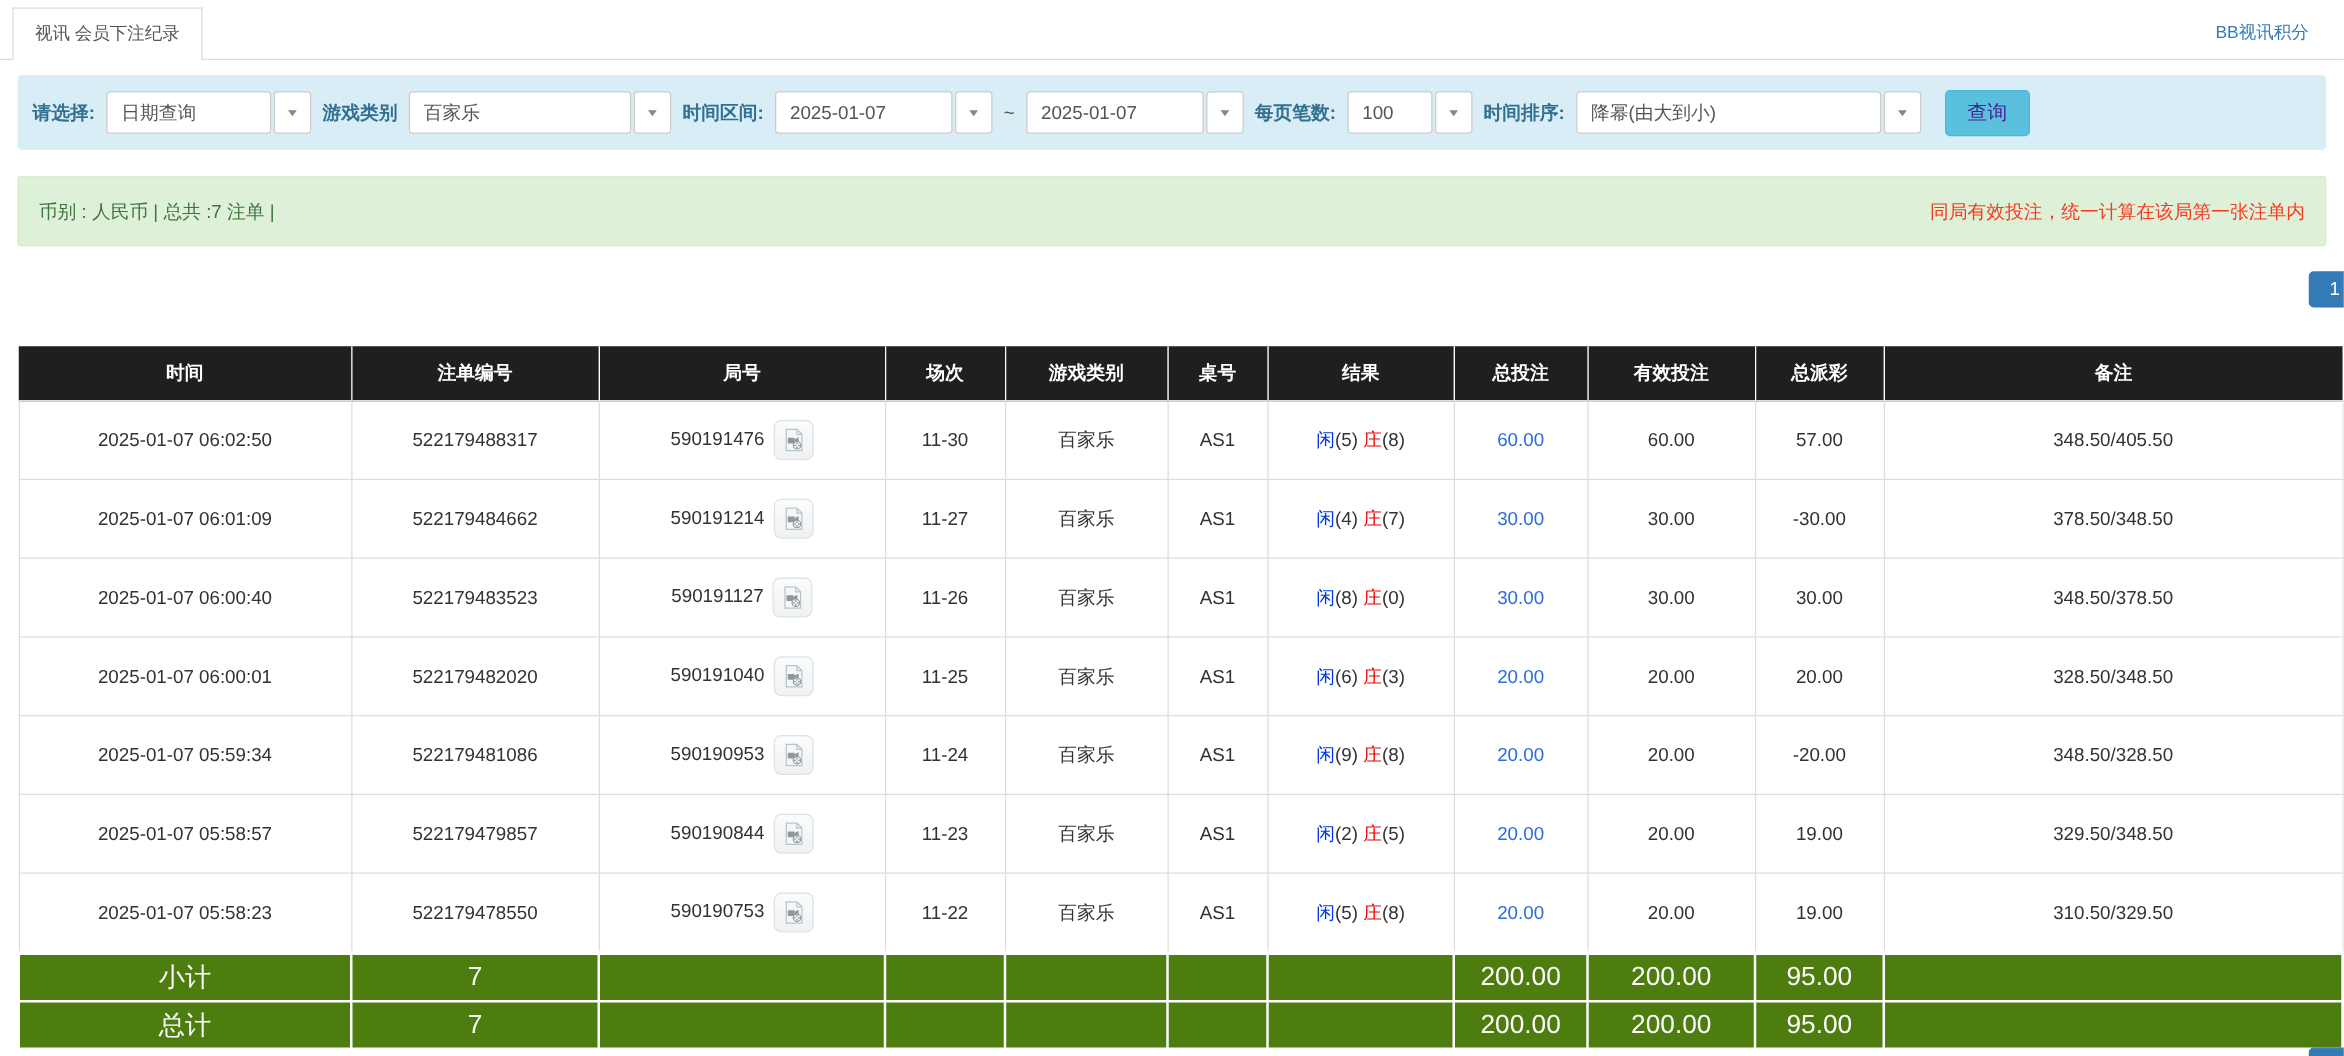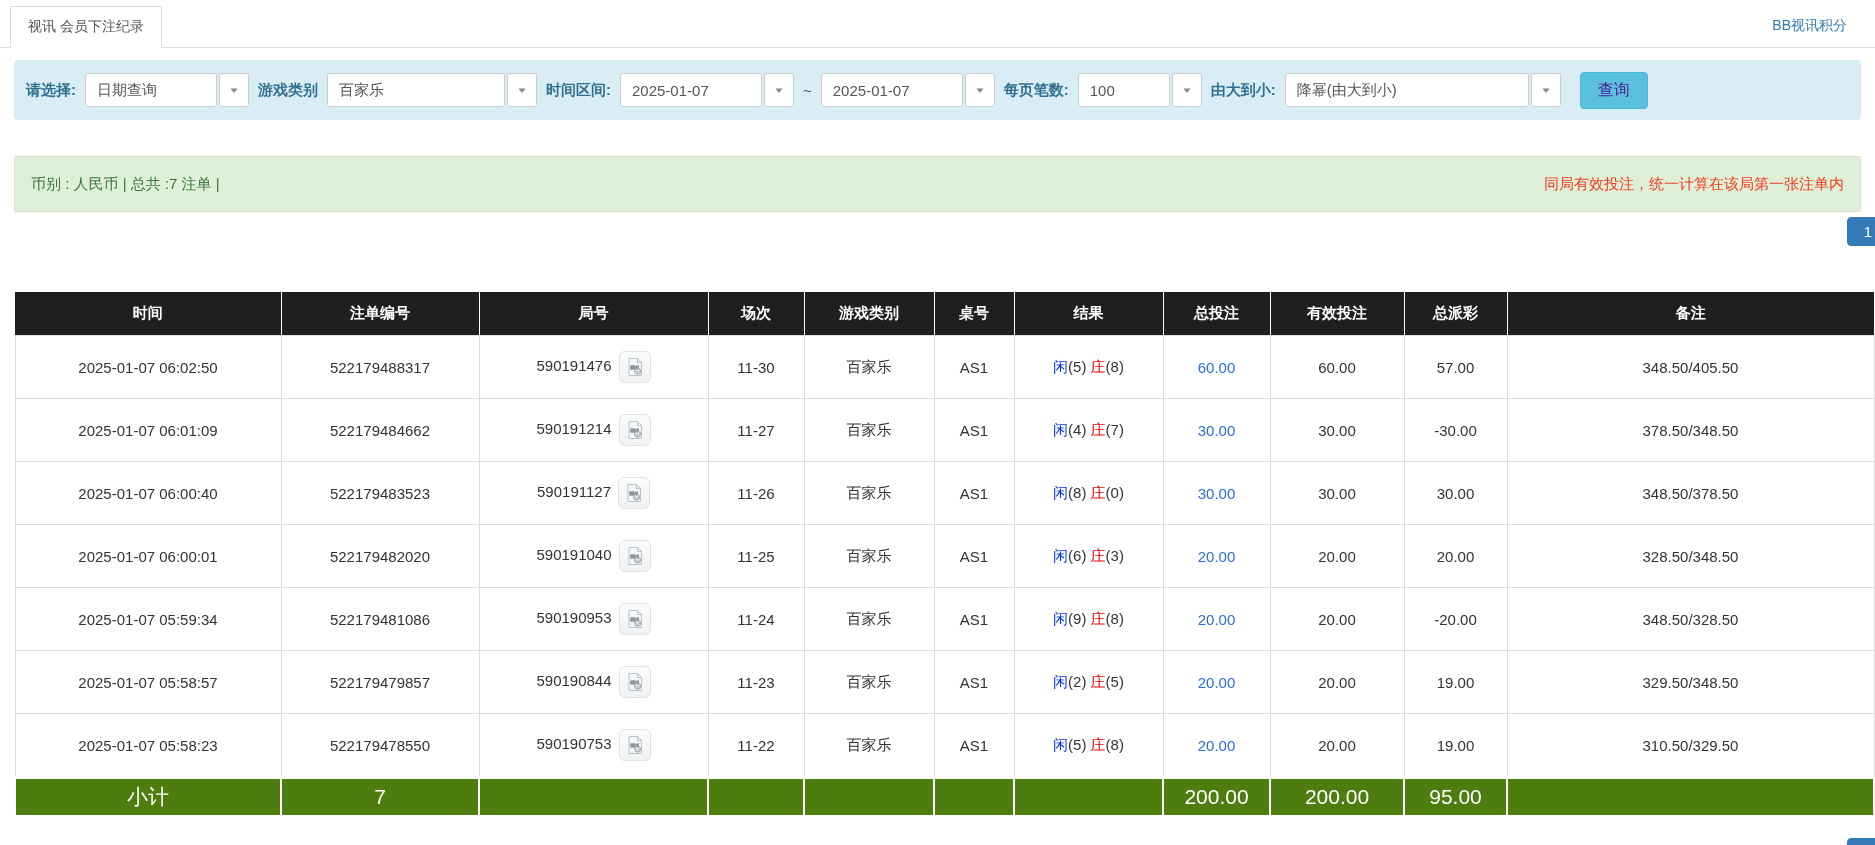--- a/index.html
+++ b/index.html
@@ -21,27 +21,27 @@
   .filter-bar{margin:12px 14px 0;height:60px;background:#d9edf7;border-radius:4px;
               display:flex;align-items:center;padding:0 12px;box-sizing:border-box;gap:9px;}
   .flabel{color:#31708f;font-weight:bold;font-size:15px;white-space:nowrap;}
   .combo{display:flex;align-items:stretch;gap:2px;height:34px;flex:none;}
   .combo-value{background:#fff;border:1px solid #ccc;border-radius:3px;display:flex;
                align-items:center;padding:0 11px;font-size:15px;color:#555;
                box-sizing:border-box;white-space:nowrap;overflow:hidden;}
   .caret-box{width:30px;background:#fff;border:1px solid #ccc;border-radius:3px;
              display:flex;align-items:center;justify-content:center;box-sizing:border-box;}
   .caret-glyph{font-style:normal;font-size:8px;color:#888;transform:scaleX(1.5);}
-  .w1{width:132px}.w2{width:178px}.w3{width:142px}.w4{width:142px}.w5{width:92px}.w6{width:244px}
+  .w1{width:132px}.w2{width:178px}.w3{width:142px}.w4{width:142px}.w5{width:68px}.w6{width:244px}
   .tilde{color:#555;font-size:15px;}
   .query-btn{margin-left:10px;background:#5bc0de;border:1px solid #46b8da;color:#4c1d95;
              font-size:16px;padding:7px 17px;border-radius:4px;cursor:pointer;flex:none;}
 
   
-  .summary-bar{margin:36px 14px 0;height:56px;background:#dff0d8;border:1px solid #d6e9c6;
+  .summary-bar{margin:21px 14px 0;height:56px;background:#dff0d8;border:1px solid #d6e9c6;
                border-radius:2px;display:flex;align-items:center;justify-content:space-between;
                padding:0 16px;box-sizing:border-box;}
   .summary-left{color:#3c763d;font-size:15px;}
   .summary-note{color:#f5391f;font-size:15px;}
 
   
   .pager{position:absolute;right:-14px;}
   .pager-top{top:217px;}
   .pager-bottom{top:838px;}
   .page-btn{display:block;background:#337ab7;border:1px solid #337ab7;color:#fff;
@@ -112,21 +112,21 @@
     </div>
 
     <span class="flabel">每页笔数:</span>
     <div class="combo">
       <span class="combo-value w5">100</span>
       <span class="caret-box">
           <i class="caret-glyph">▼</i>
         </span>
     </div>
 
-    <span class="flabel">由大到小:</span>
+    <span class="flabel">时间排序:</span>
     <div class="combo">
       <span class="combo-value w6">降幂(由大到小)</span>
       <span class="caret-box">
           <i class="caret-glyph">▼</i>
         </span>
     </div>
 
     <button class="query-btn">查询</button>
   </div>
 
@@ -352,20 +352,33 @@
           <td></td>
           <td></td>
           <td></td>
           <td></td>
           <td></td>
           <td>200.00</td>
           <td>200.00</td>
           <td>95.00</td>
           <td></td>
         </tr>
+        <tr>
+          <td>总计</td>
+          <td>7</td>
+          <td></td>
+          <td></td>
+          <td></td>
+          <td></td>
+          <td></td>
+          <td>200.00</td>
+          <td>200.00</td>
+          <td>95.00</td>
+          <td></td>
+        </tr>
       </tfoot>
   </table>
 
   <div class="pager pager-bottom">
     <a class="page-btn">1</a>
   </div>
 
 </div>
 
 </body></html>

